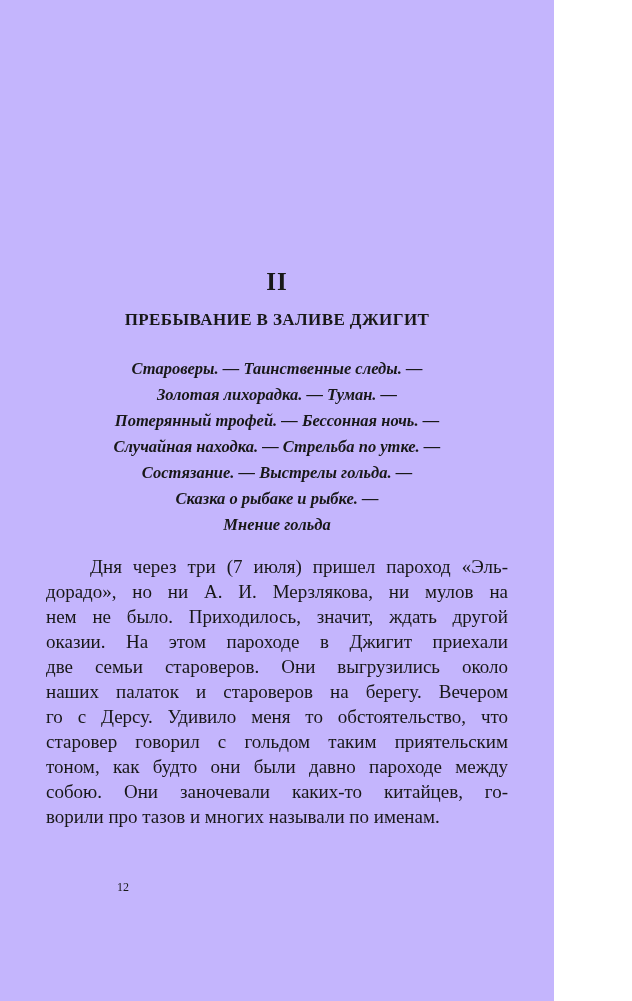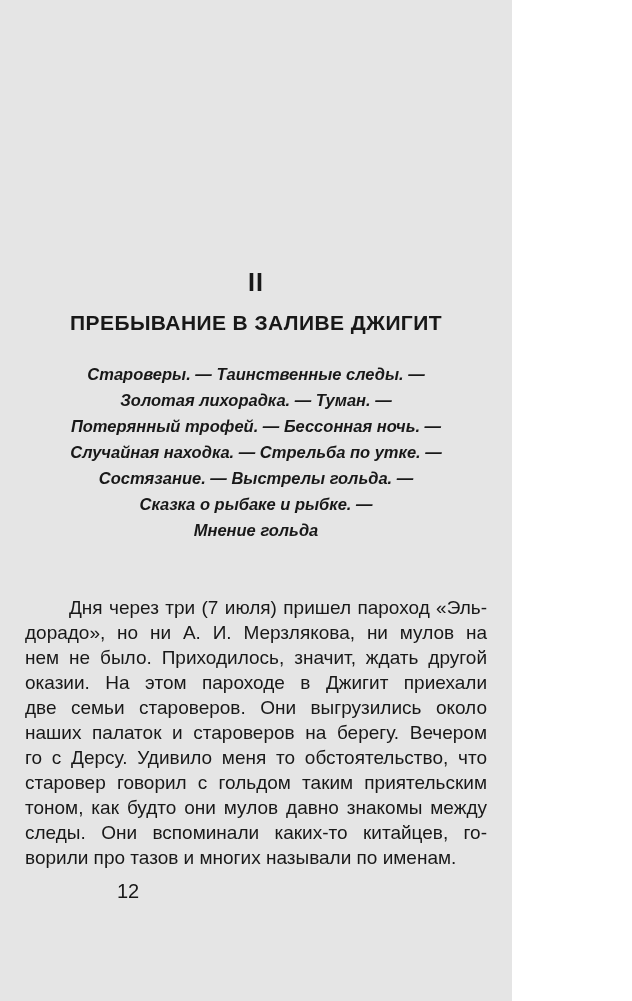--- a/index.html
+++ b/index.html
@@ -2,54 +2,54 @@
 <html><head>
 <meta charset="utf-8">
 <style>
   html, body {
     margin: 0;
     padding: 0;
     background: #ffffff;
   }
   .page {
     position: relative;
-    width: 512px;
+    width: 554px;
     height: 1001px;
-    background: #e5e5e5;
+    background: #c4b5fd;
     color: #181818;
-    font-family: Liberation Sans, sans-serif;
+    font-family: Liberation Serif, serif;
     overflow: hidden;
   }
   .content {
     width: 462px;
     margin: 0 auto;
     padding-top: 268px;
   }
   .chapter-number {
     text-align: center;
     font-weight: 700;
     font-size: 25px;
     letter-spacing: 1px;
     margin-bottom: 14px;
   }
   .chapter-title {
     text-align: center;
     font-weight: 700;
-    font-size: 21px;
+    font-size: 17px;
     letter-spacing: 0.4px;
     margin-bottom: 26px;
     white-space: nowrap;
   }
   .epigraph {
     text-align: center;
     font-style: italic;
     font-weight: 700;
     font-size: 16.5px;
     line-height: 26px;
-    margin-bottom: 52px;
+    margin-bottom: 16px;
   }
   .body-text {
     font-size: 19px;
     line-height: 25px;
   }
   .body-line {
     text-align: justify;
     text-align-last: justify;
     white-space: normal;
   }
@@ -60,21 +60,21 @@
     text-align-last: left;
   }
   .footer {
     position: absolute;
     top: 880px;
     left: 85px;
     width: 462px;
     display: flex;
     justify-content: space-between;
     align-items: baseline;
-    font-size: 20px;
+    font-size: 12px;
   }
   .footer .page-number {
     padding-left: 32px;
     font-style: normal;
   }
   .footer .author {
     font-style: italic;
   }
 </style>
 </head>
@@ -99,22 +99,22 @@
 
     <div class="body-text">
       <div class="body-line first">Дня через три (7 июля) пришел пароход «Эль-</div>
       <div class="body-line">дорадо», но ни А. И. Мерзлякова, ни мулов на</div>
       <div class="body-line">нем не было. Приходилось, значит, ждать другой</div>
       <div class="body-line">оказии. На этом пароходе в Джигит приехали</div>
       <div class="body-line">две семьи староверов. Они выгрузились около</div>
       <div class="body-line">наших палаток и староверов на берегу. Вечером</div>
       <div class="body-line">го с Дерсу. Удивило меня то обстоятельство, что</div>
       <div class="body-line">старовер говорил с гольдом таким приятельским</div>
-      <div class="body-line">тоном, как будто они мулов давно знакомы между</div>
-      <div class="body-line">следы. Они вспоминали каких-то китайцев, го-</div>
+      <div class="body-line">тоном, как будто они были давно пароходе между</div>
+      <div class="body-line">собою. Они заночевали каких-то китайцев, го-</div>
       <div class="body-line last">ворили про тазов и многих называли по именам.</div>
     </div>
 
   </div>
 
   <div class="footer">
     <span class="page-number">12</span>
   </div>
 </div>
 

